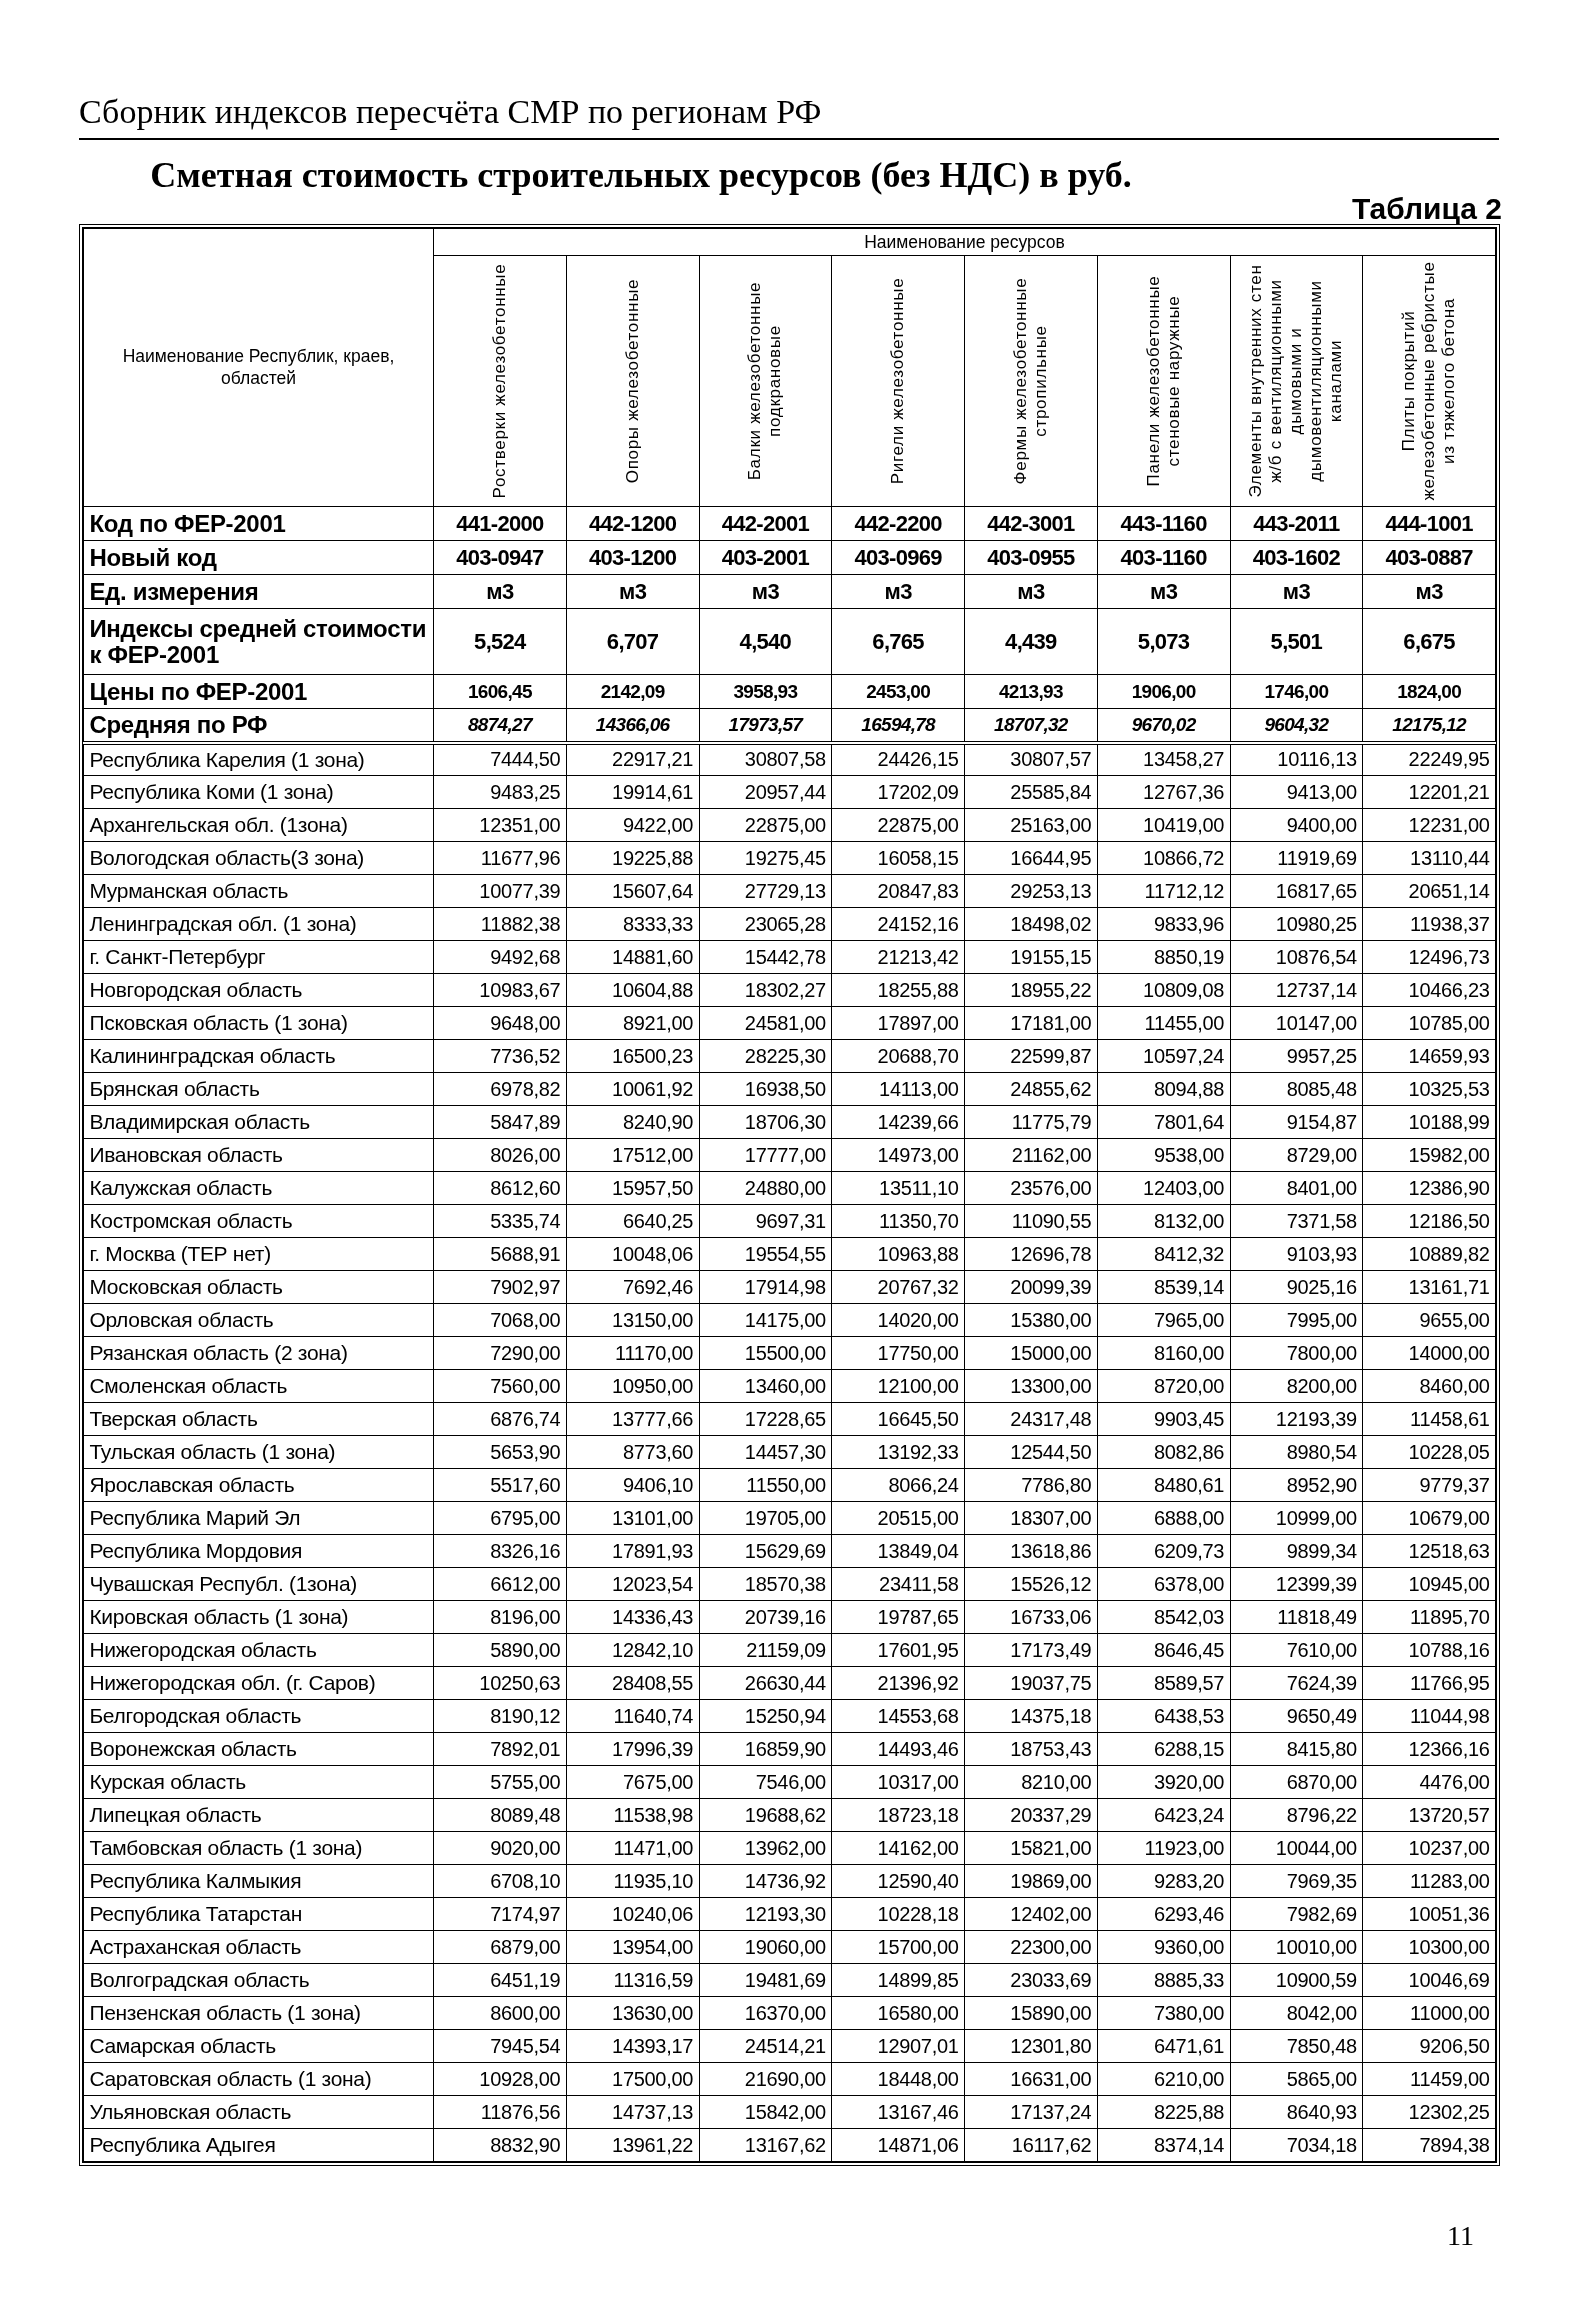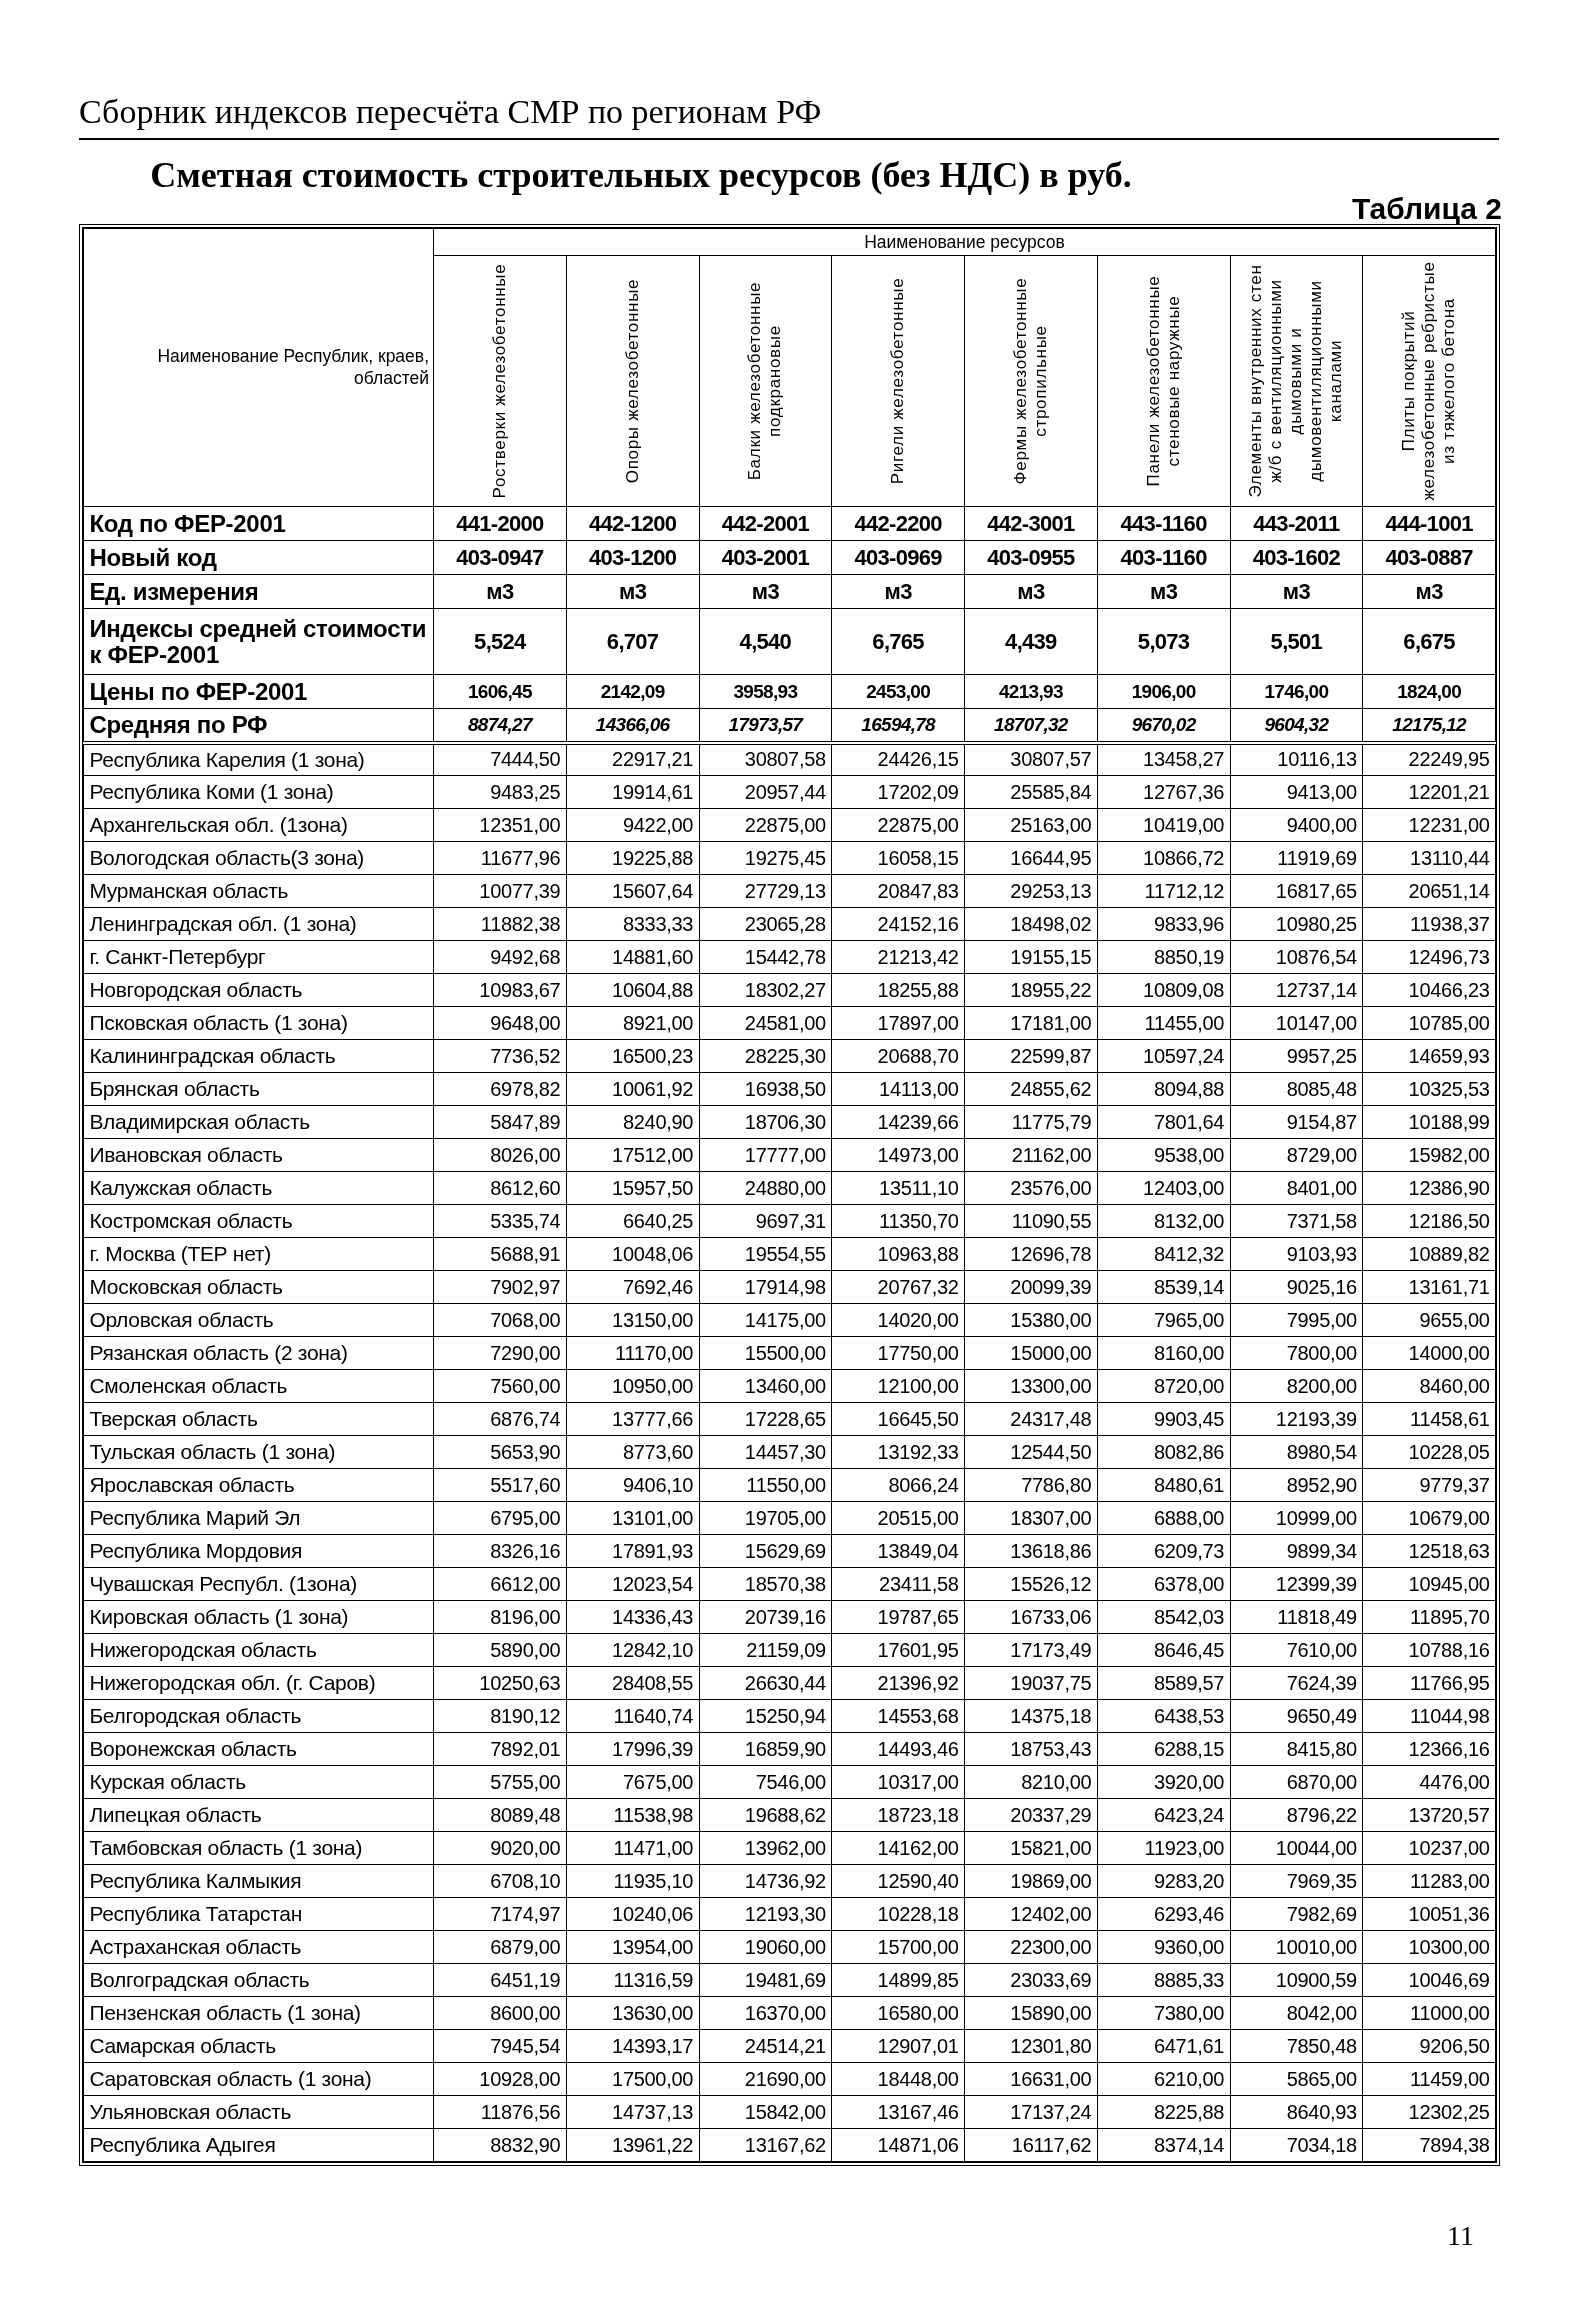--- a/index.html
+++ b/index.html
@@ -31,21 +31,21 @@
   }
   table.res {
     width: 100%; border-collapse: collapse; table-layout: fixed;
   }
   table.res td, table.res th {
     border: 1.3px solid #000; padding: 0 5.4px; box-sizing: border-box;
     font-weight: normal; vertical-align: middle; overflow: hidden; white-space: nowrap;
   }
   col.c-name { width: 350px; }
   .hdr-group { height: 27px; font-size: 17.5px; }
-  .hdr-regions { text-align: right; font-size: 17.5px; white-space: normal !important; line-height: 21.6px; padding: 0 4px !important; }
+  .hdr-regions { text-align: center; font-size: 17.5px; white-space: normal !important; line-height: 21.6px; padding: 0 4px !important; }
   .hdr-vert { height: 251px; padding: 0 !important; position: relative; }
   .hdr-vert .vt {
     position: absolute; left: 50%; top: 50%;
     transform: translate(-50%, -50%) rotate(-90deg);
     width: 242px; font-size: 17px; line-height: 20px; text-align: center;
     white-space: normal; letter-spacing: 0.7px;
   }
   tr.meta td { font-weight: bold; height: 34px; font-size: 23.6px; }
   tr.meta td.lbl { font-size: 24px; letter-spacing: -0.3px; margin-top: 41px; }
   tr.meta td.v { text-align: center; font-size: 22px; letter-spacing: -0.7px; }

